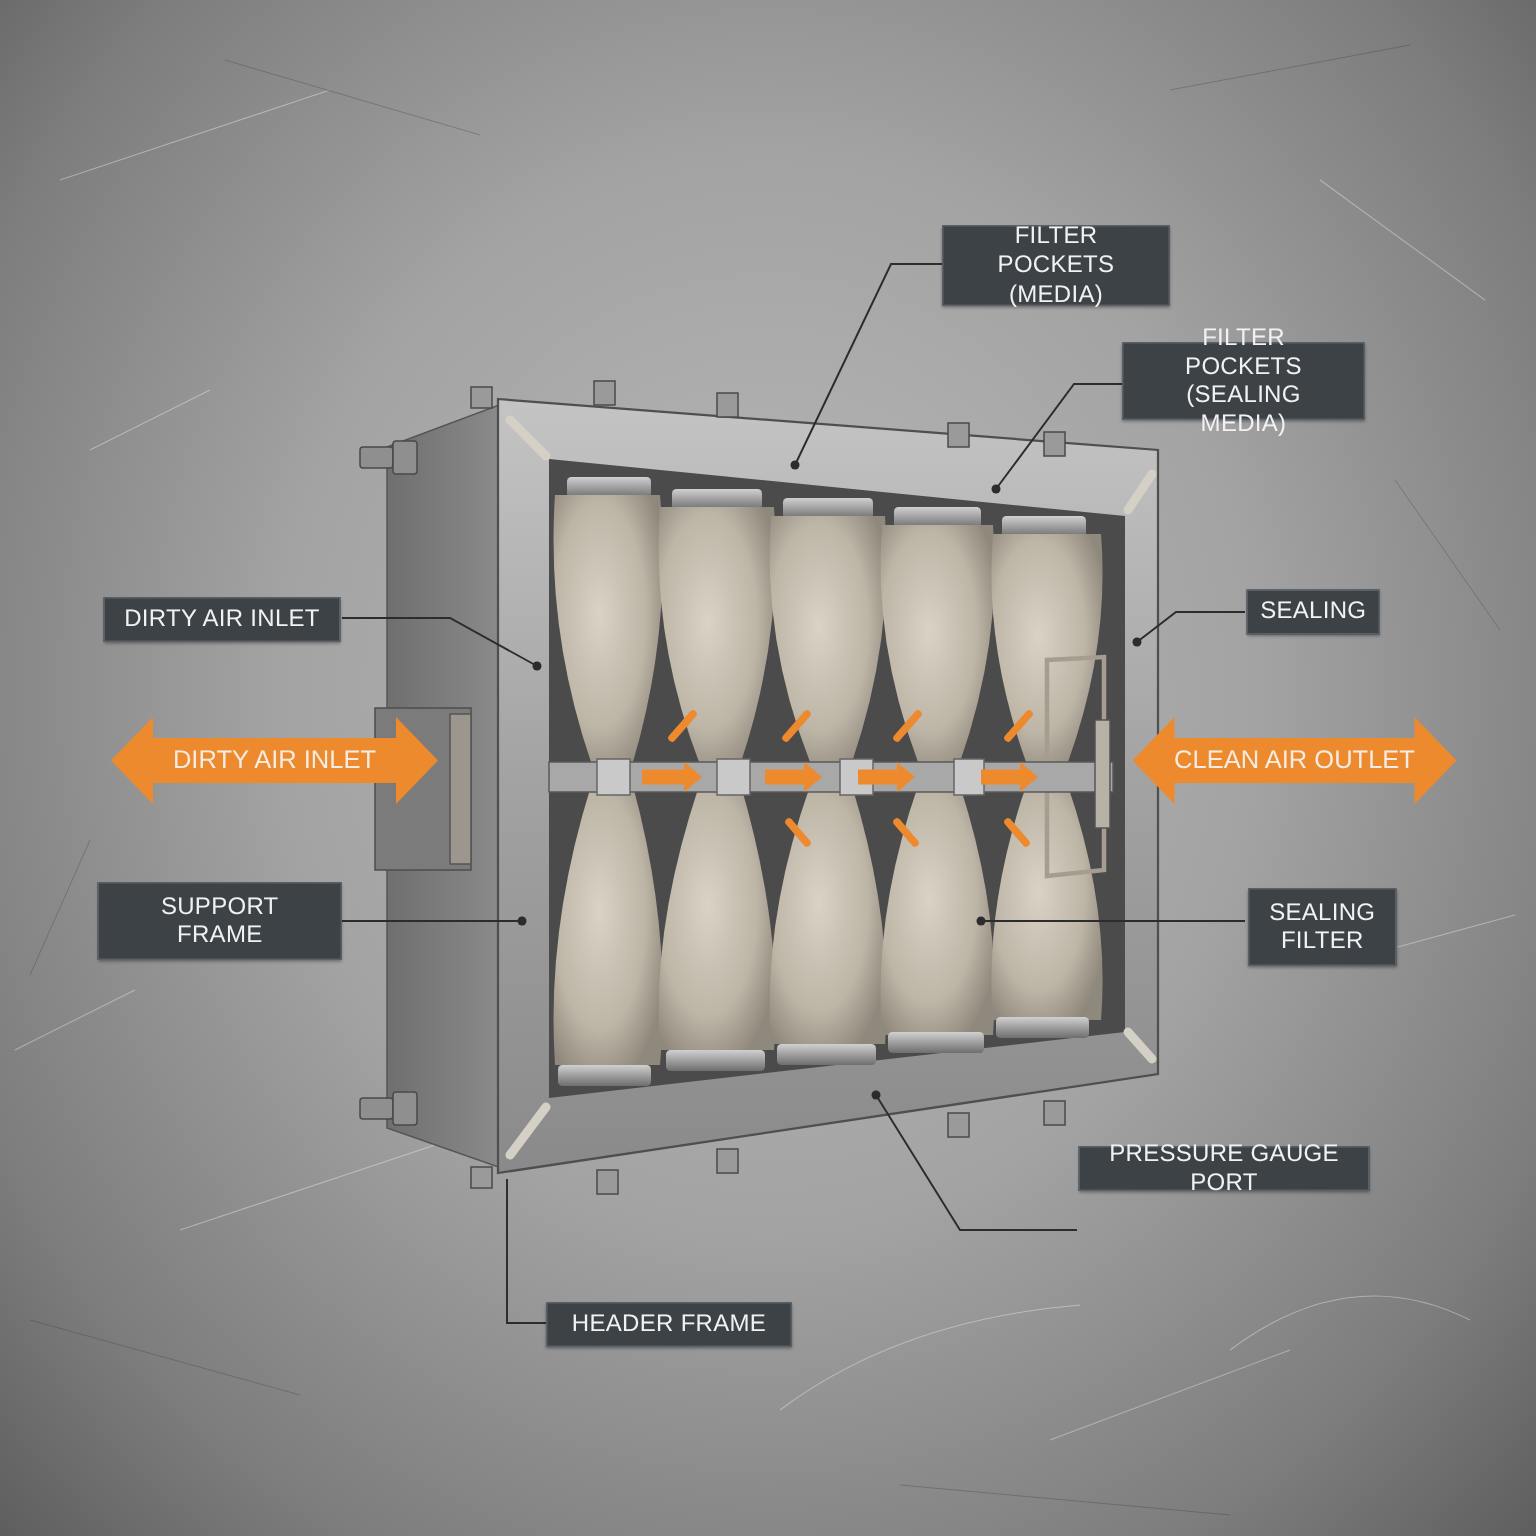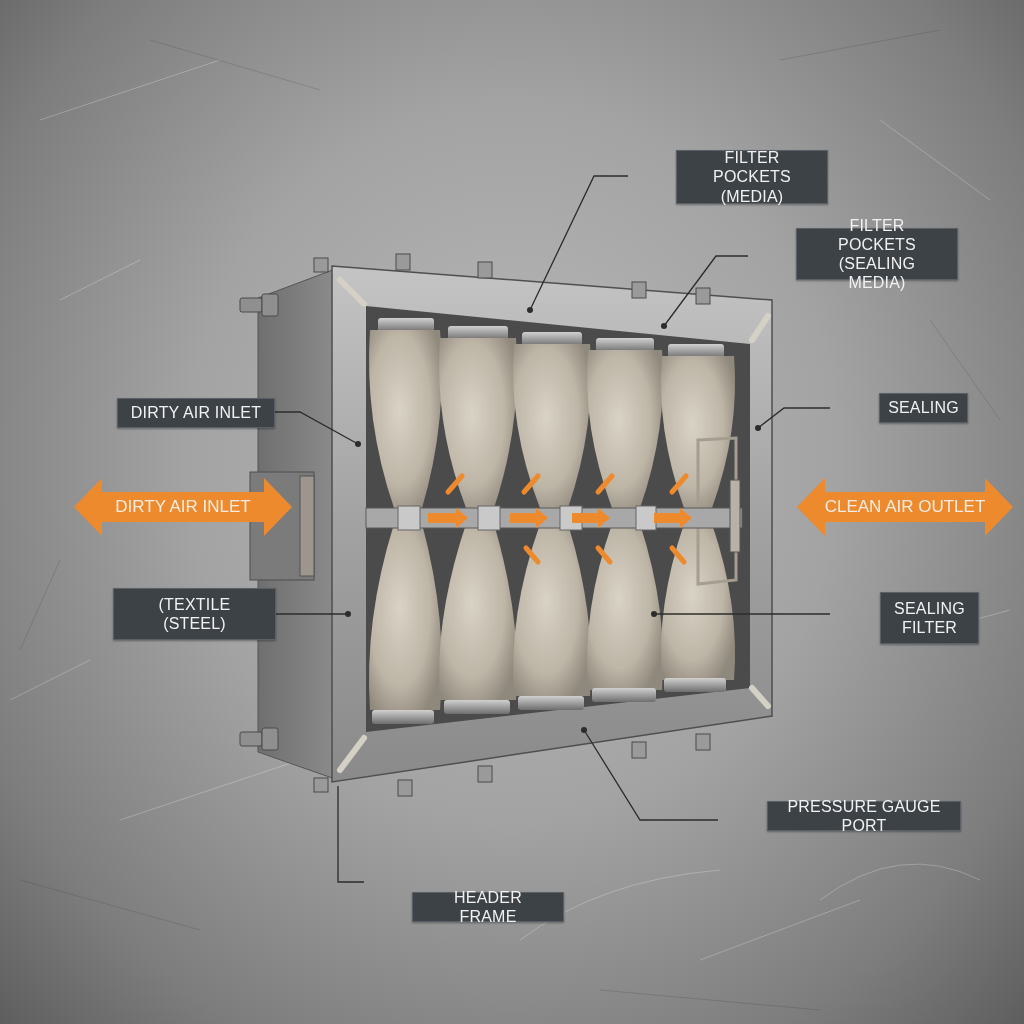--- a/index.html
+++ b/index.html
@@ -9,21 +9,20 @@
     background:
       radial-gradient(ellipse at 50% 45%, #b9b9b9 0%, #a3a3a3 45%, #7d7d7d 80%, #5e5e5e 100%);
   }
   .scratches { position: absolute; inset: 0; pointer-events: none; opacity: .35; }
   .label {
     position: absolute; background: #3d4247; color: #f1f1f1;
     border: 1px solid #5a6066; text-align: center; line-height: 1.2;
     font-size: 16px; letter-spacing: .2px; padding: 6px 12px; box-sizing: border-box;
     display: flex; flex-direction: column; justify-content: center; align-items: center;
     box-shadow: 0 1px 2px rgba(0,0,0,.35);
-    margin-left: 48px;
   }
   .arrow {
     position: absolute; display: flex; align-items: center; justify-content: center;
     color: #f4ece3; font-size: 17px; font-weight: normal;
   }
   .arrow svg { position: absolute; inset: 0; }
   .arrow span { position: relative; z-index: 1; }
   svg.diagram { position: absolute; left: 0; top: 0; }
 </style>
 </head>
@@ -208,41 +207,41 @@
 
 <div class="label" style="left:69px; top:398px; width:158px; height:30px;">
   <div>DIRTY AIR INLET</div>
 </div>
 
 <div class="label" style="left:831px; top:393px; width:89px; height:30px;">
   <div>SEALING</div>
 </div>
 
 <div class="label" style="left:65px; top:588px; width:163px; height:52px;">
-  <div>(TEXTILE (STEEL)</div>
+  <div>SUPPORT FRAME</div>
 </div>
 
 <div class="label" style="left:832px; top:592px; width:99px; height:52px;">
   <div>SEALING</div>
   <div>FILTER</div>
 </div>
 
-<div class="label" style="left:719px; top:801px; width:194px; height:30px;">
+<div class="label" style="left:719px; top:764px; width:194px; height:30px;">
   <div>PRESSURE GAUGE PORT</div>
 </div>
 
-<div class="label" style="left:364px; top:892px; width:152px; height:30px;">
+<div class="label" style="left:364px; top:868px; width:164px; height:30px;">
   <div>HEADER FRAME</div>
 </div>
 
 <div class="arrow" style="left:74px; top:478px; width:218px; height:58px;">
   <svg width="218" height="58">
     <polygon points="0,29 28,0 28,14 190,14 190,0 218,29 190,58 190,44 28,44 28,58" fill="#ee8a2e"></polygon>
   </svg>
   <span>DIRTY AIR INLET</span>
 </div>
 
-<div class="arrow" style="left:797px; top:478px; width:216px; height:58px;">
+<div class="arrow" style="left:755px; top:478px; width:216px; height:58px;">
   <svg width="216" height="58">
     <polygon points="0,29 28,0 28,14 188,14 188,0 216,29 188,58 188,44 28,44 28,58" fill="#ee8a2e"></polygon>
   </svg>
   <span>CLEAN AIR OUTLET</span>
 </div>
 
 </body></html>

